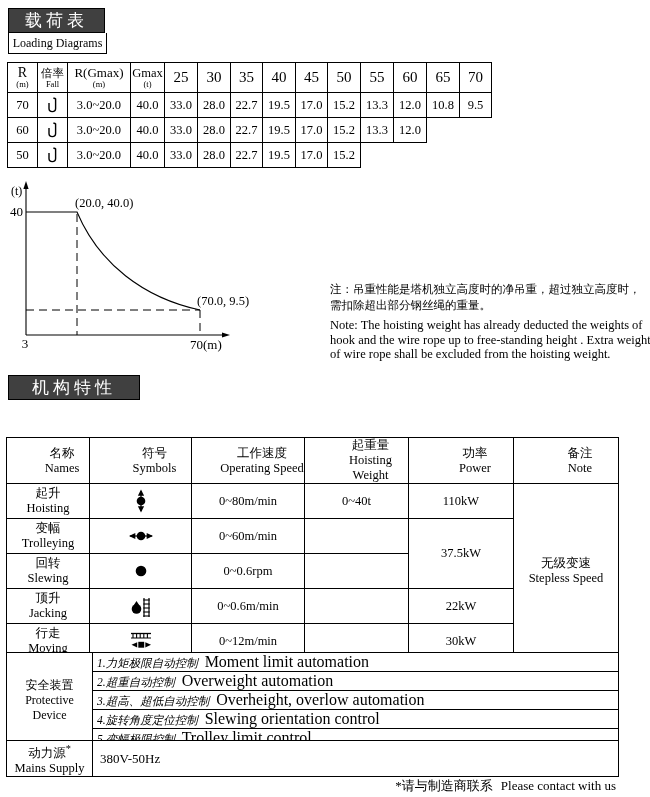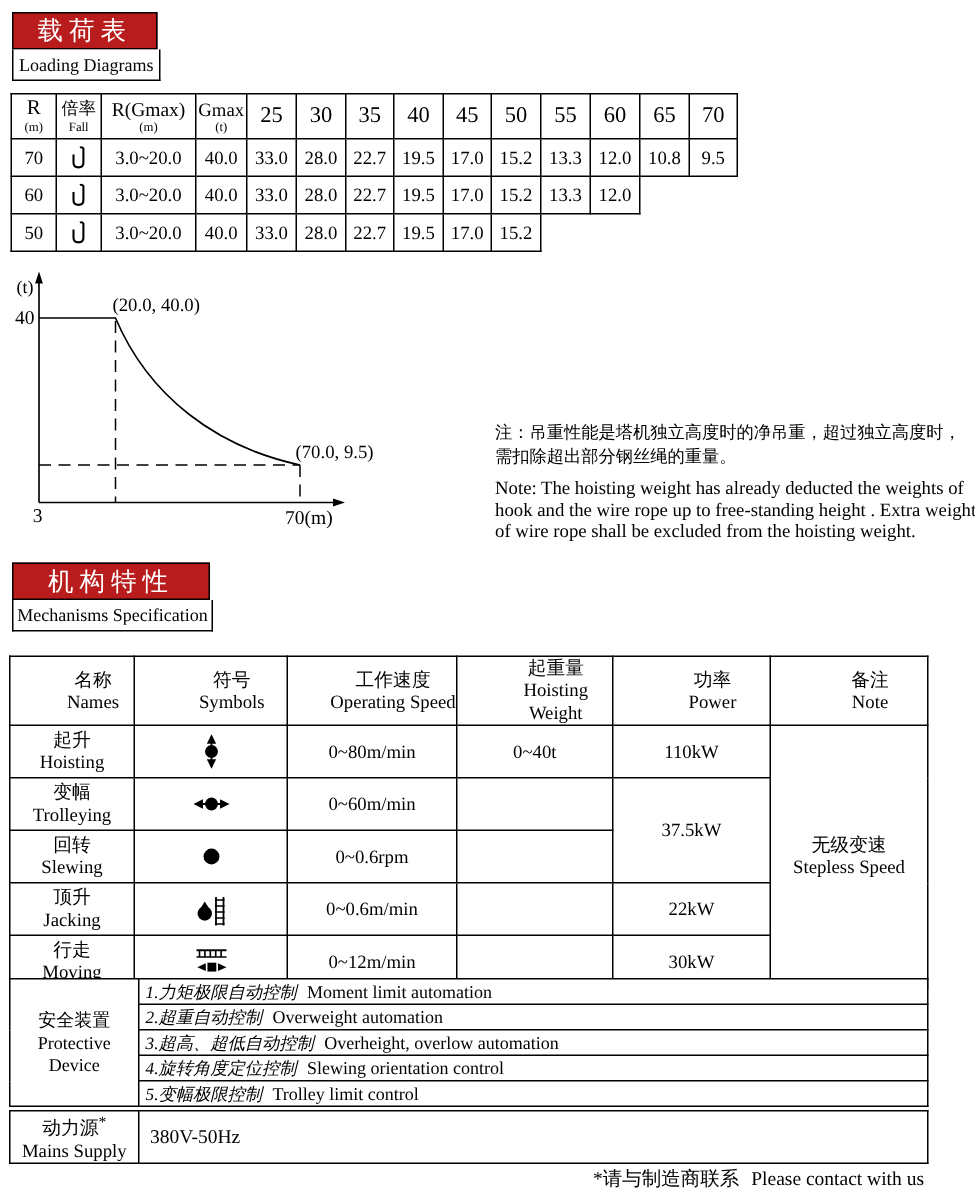--- a/index.html
+++ b/index.html
@@ -1,21 +1,21 @@
 <!DOCTYPE html>
 <html><head>
 <meta charset="utf-8">
 <style>
   html,body{margin:0;padding:0;}
   body{width:650px;height:797px;background:#fff;color:#000;
        font-family:"Liberation Serif","DejaVu Serif",serif;position:relative;overflow:hidden;}
   .abs{position:absolute;}
 
   
-  .hdr-blue{background:#b91c1c;border:1px solid #000;color:#fff;text-align:center;
+  .hdr-blue{background:#404040;border:1px solid #000;color:#fff;text-align:center;
             font-size:17px;letter-spacing:4px;line-height:23px;height:23px;}
   .hdr-white{background:#fff;border:1px solid #000;border-top:none;text-align:center;
              font-size:12px;line-height:20px;height:20px;white-space:nowrap;}
 
   table{border-collapse:collapse;table-layout:fixed;background:#fff;}
   td,th{border:1px solid #000;text-align:center;vertical-align:middle;padding:0;font-weight:normal;}
   .nb{border:none;}
 
   
   .load-table{left:7px;top:62px;width:484px;}
@@ -43,21 +43,21 @@
   .mech-table td{height:34px;}
   .zh{display:block;font-size:12.5px;line-height:15px;}
   .en{display:block;font-size:12.5px;line-height:15px;}
   .val{font-size:12.5px;}
 
   
   .prot-table{left:6px;top:652px;width:612px;}
   .prot-table td{height:16px;font-size:11.5px;}
   .prot-item{text-align:left;padding-left:4px;}
   .prot-item .izh{font-size:11.5px;font-style:italic;}
-  .prot-item .ien{font-size:12px;margin-left:7px;}
+  .prot-item .ien{font-size:16px;margin-left:7px;}
   .prot-label span{display:block;font-size:12px;line-height:15px;}
 
   
   .mains-table{left:6px;top:740px;width:612px;}
   .mains-table td{height:34px;margin-top:18px;}
   .mains-val{text-align:left;padding-left:7px;font-size:13px;}
 
   .footer{left:0;top:777px;width:616px;text-align:right;font-size:13px;}
   .footer .fen{margin-left:8px;}
 
@@ -202,21 +202,20 @@
 </svg>
 
 <div class="abs notes">
   <div class="note-zh">注：吊重性能是塔机独立高度时的净吊重，超过独立高度时，</div>
   <div class="note-zh">需扣除超出部分钢丝绳的重量。</div>
   <div class="note-en">Note: The hoisting weight has already deducted the weights of hook and the wire rope up to free-standing height . Extra weight of wire rope shall be excluded from the hoisting weight.</div>
 </div>
 
 <div class="abs" style="left:8px;top:375px;">
   <div class="hdr-blue" style="width:130px;">机构特性</div>
-  <div class="hdr-white" style="width:132px;">Mechanisms Specification</div>
 </div>
 
 <table class="abs mech-table">
   <colgroup>
     <col style="width:83px">
       <col style="width:102px">
       <col style="width:113px">
     <col style="width:104px">
       <col style="width:105px">
       <col style="width:105px">

